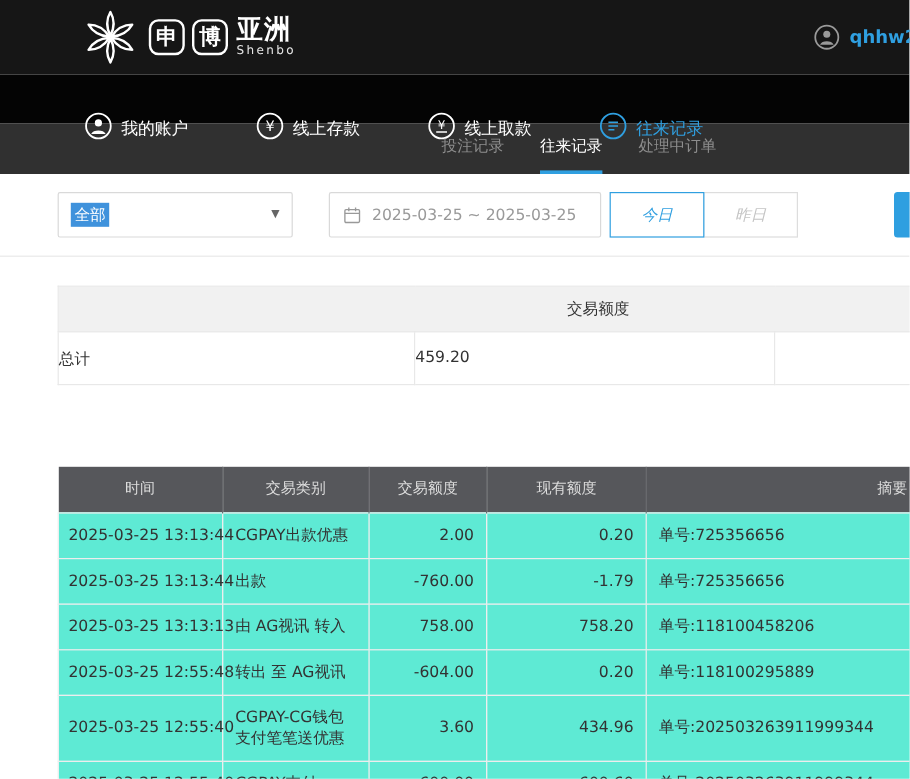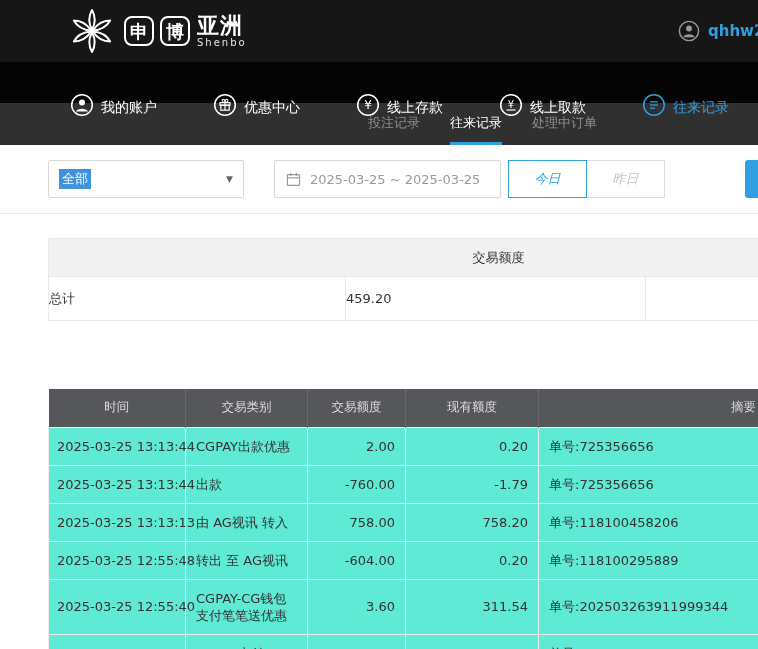--- a/index.html
+++ b/index.html
@@ -93,30 +93,20 @@
   </header>
 
   <nav class="mainnav">
     <div class="nav-item">
       <svg class="ni" viewBox="0 0 24 24">
         <circle cx="12" cy="12" r="10.3" fill="none" stroke="currentColor" stroke-width="1.5"></circle>
         <circle cx="12" cy="9.4" r="3" fill="currentColor"></circle>
         <path d="M6 18.6c1.4-3.8 10.6-3.8 12 0" fill="currentColor"></path>
       </svg>
       <span>我的账户</span>
-    </div>
-    <div class="nav-item">
-      <svg class="ni" viewBox="0 0 24 24">
-        <circle cx="12" cy="12" r="10.3" fill="none" stroke="currentColor" stroke-width="1.5"></circle>
-        <rect x="7" y="9.6" width="10" height="2.6" fill="none" stroke="currentColor" stroke-width="1.2"></rect>
-        <rect x="7.8" y="12.2" width="8.4" height="5" fill="none" stroke="currentColor" stroke-width="1.2"></rect>
-        <line x1="12" y1="9.6" x2="12" y2="17.2" stroke="currentColor" stroke-width="1.2"></line>
-        <path d="M12 9.4c-3.2 0-3.6-3.2-1.7-3.2 1.4 0 1.7 1.9 1.7 3.2 0-1.3.3-3.2 1.7-3.2 1.9 0 1.5 3.2-1.7 3.2z" fill="none" stroke="currentColor" stroke-width="1.1"></path>
-      </svg>
-      <span>优惠中心</span>
     </div>
     <div class="nav-item">
       <svg class="ni" viewBox="0 0 24 24">
         <circle cx="12" cy="12" r="10.3" fill="none" stroke="currentColor" stroke-width="1.5"></circle>
         <text x="12" y="16.4" text-anchor="middle" font-size="12" fill="currentColor">¥</text>
       </svg>
       <span>线上存款</span>
     </div>
     <div class="nav-item">
       <svg class="ni" viewBox="0 0 24 24">
@@ -229,21 +219,21 @@
           <td class="c0">2025-03-25 12:55:48</td>
           <td class="c1">转出 至 AG视讯</td>
           <td class="c2">-604.00</td>
           <td class="c3">0.20</td>
           <td class="c4">单号:118100295889</td>
         </tr>
         <tr>
           <td class="c0">2025-03-25 12:55:40</td>
           <td class="c1">CGPAY-CG钱包支付笔笔送优惠</td>
           <td class="c2">3.60</td>
-          <td class="c3">311.54</td>
+          <td class="c3">434.96</td>
           <td class="c4">单号:202503263911999344</td>
         </tr>
         <tr>
           <td class="c0">2025-03-25 12:55:40</td>
           <td class="c1">CGPAY支付</td>
           <td class="c2">600.00</td>
           <td class="c3">600.60</td>
           <td class="c4">单号:202503263911999344</td>
         </tr>
       </tbody>

